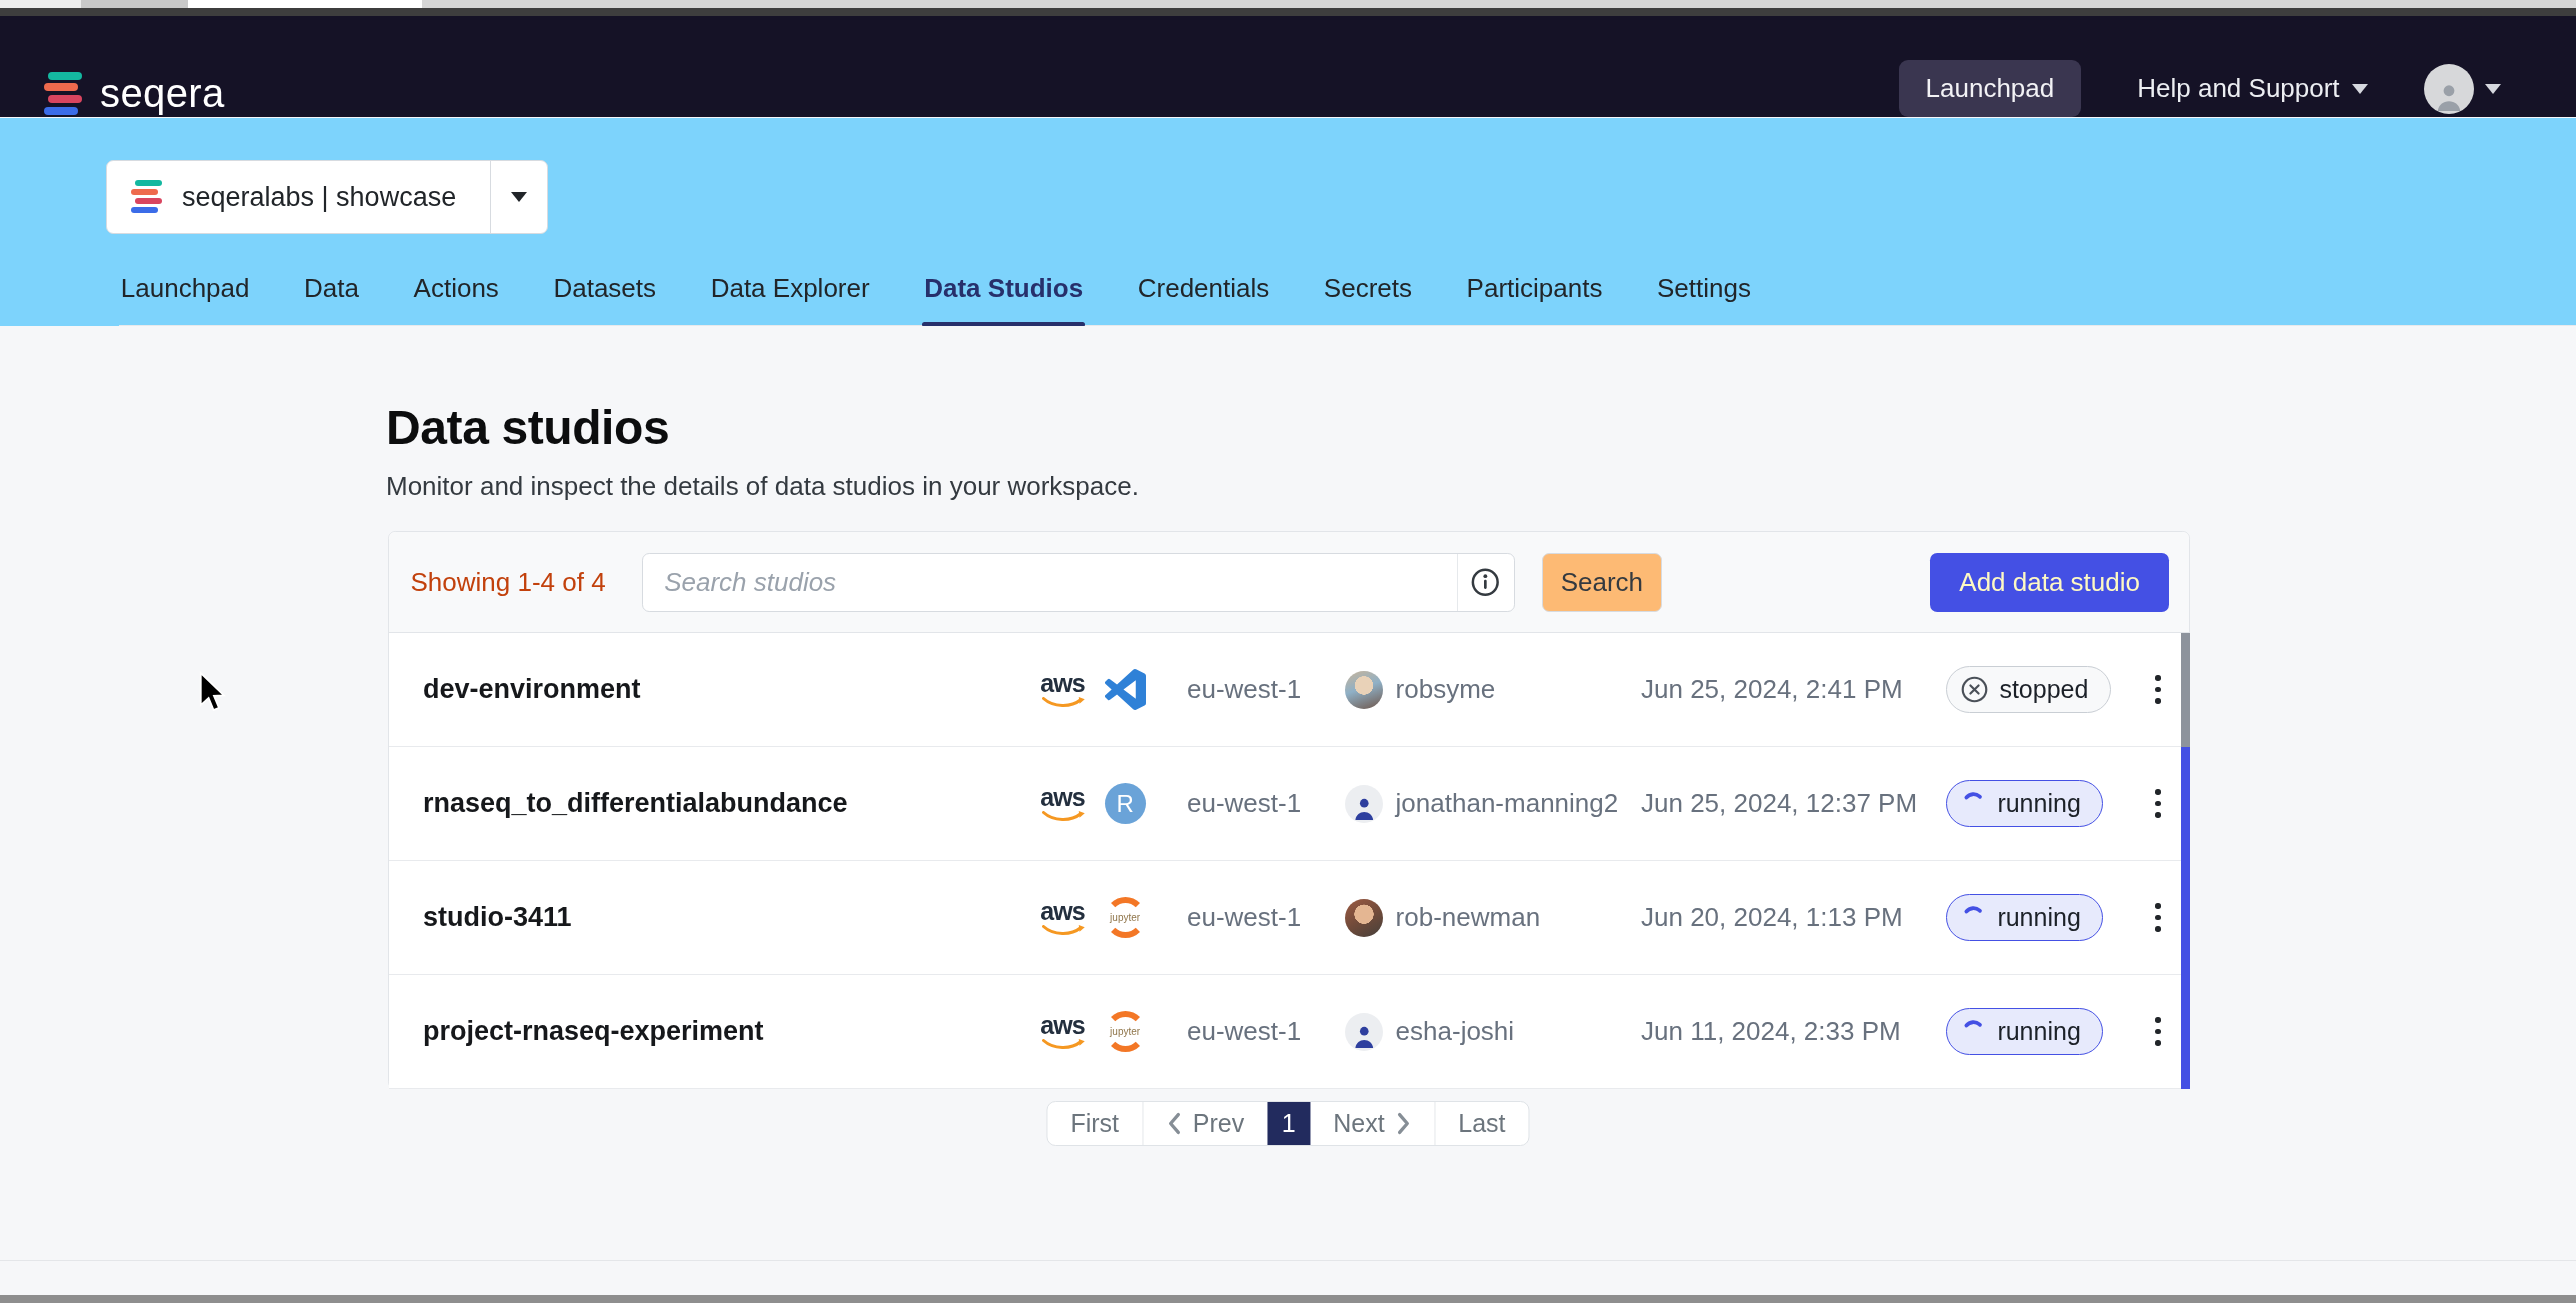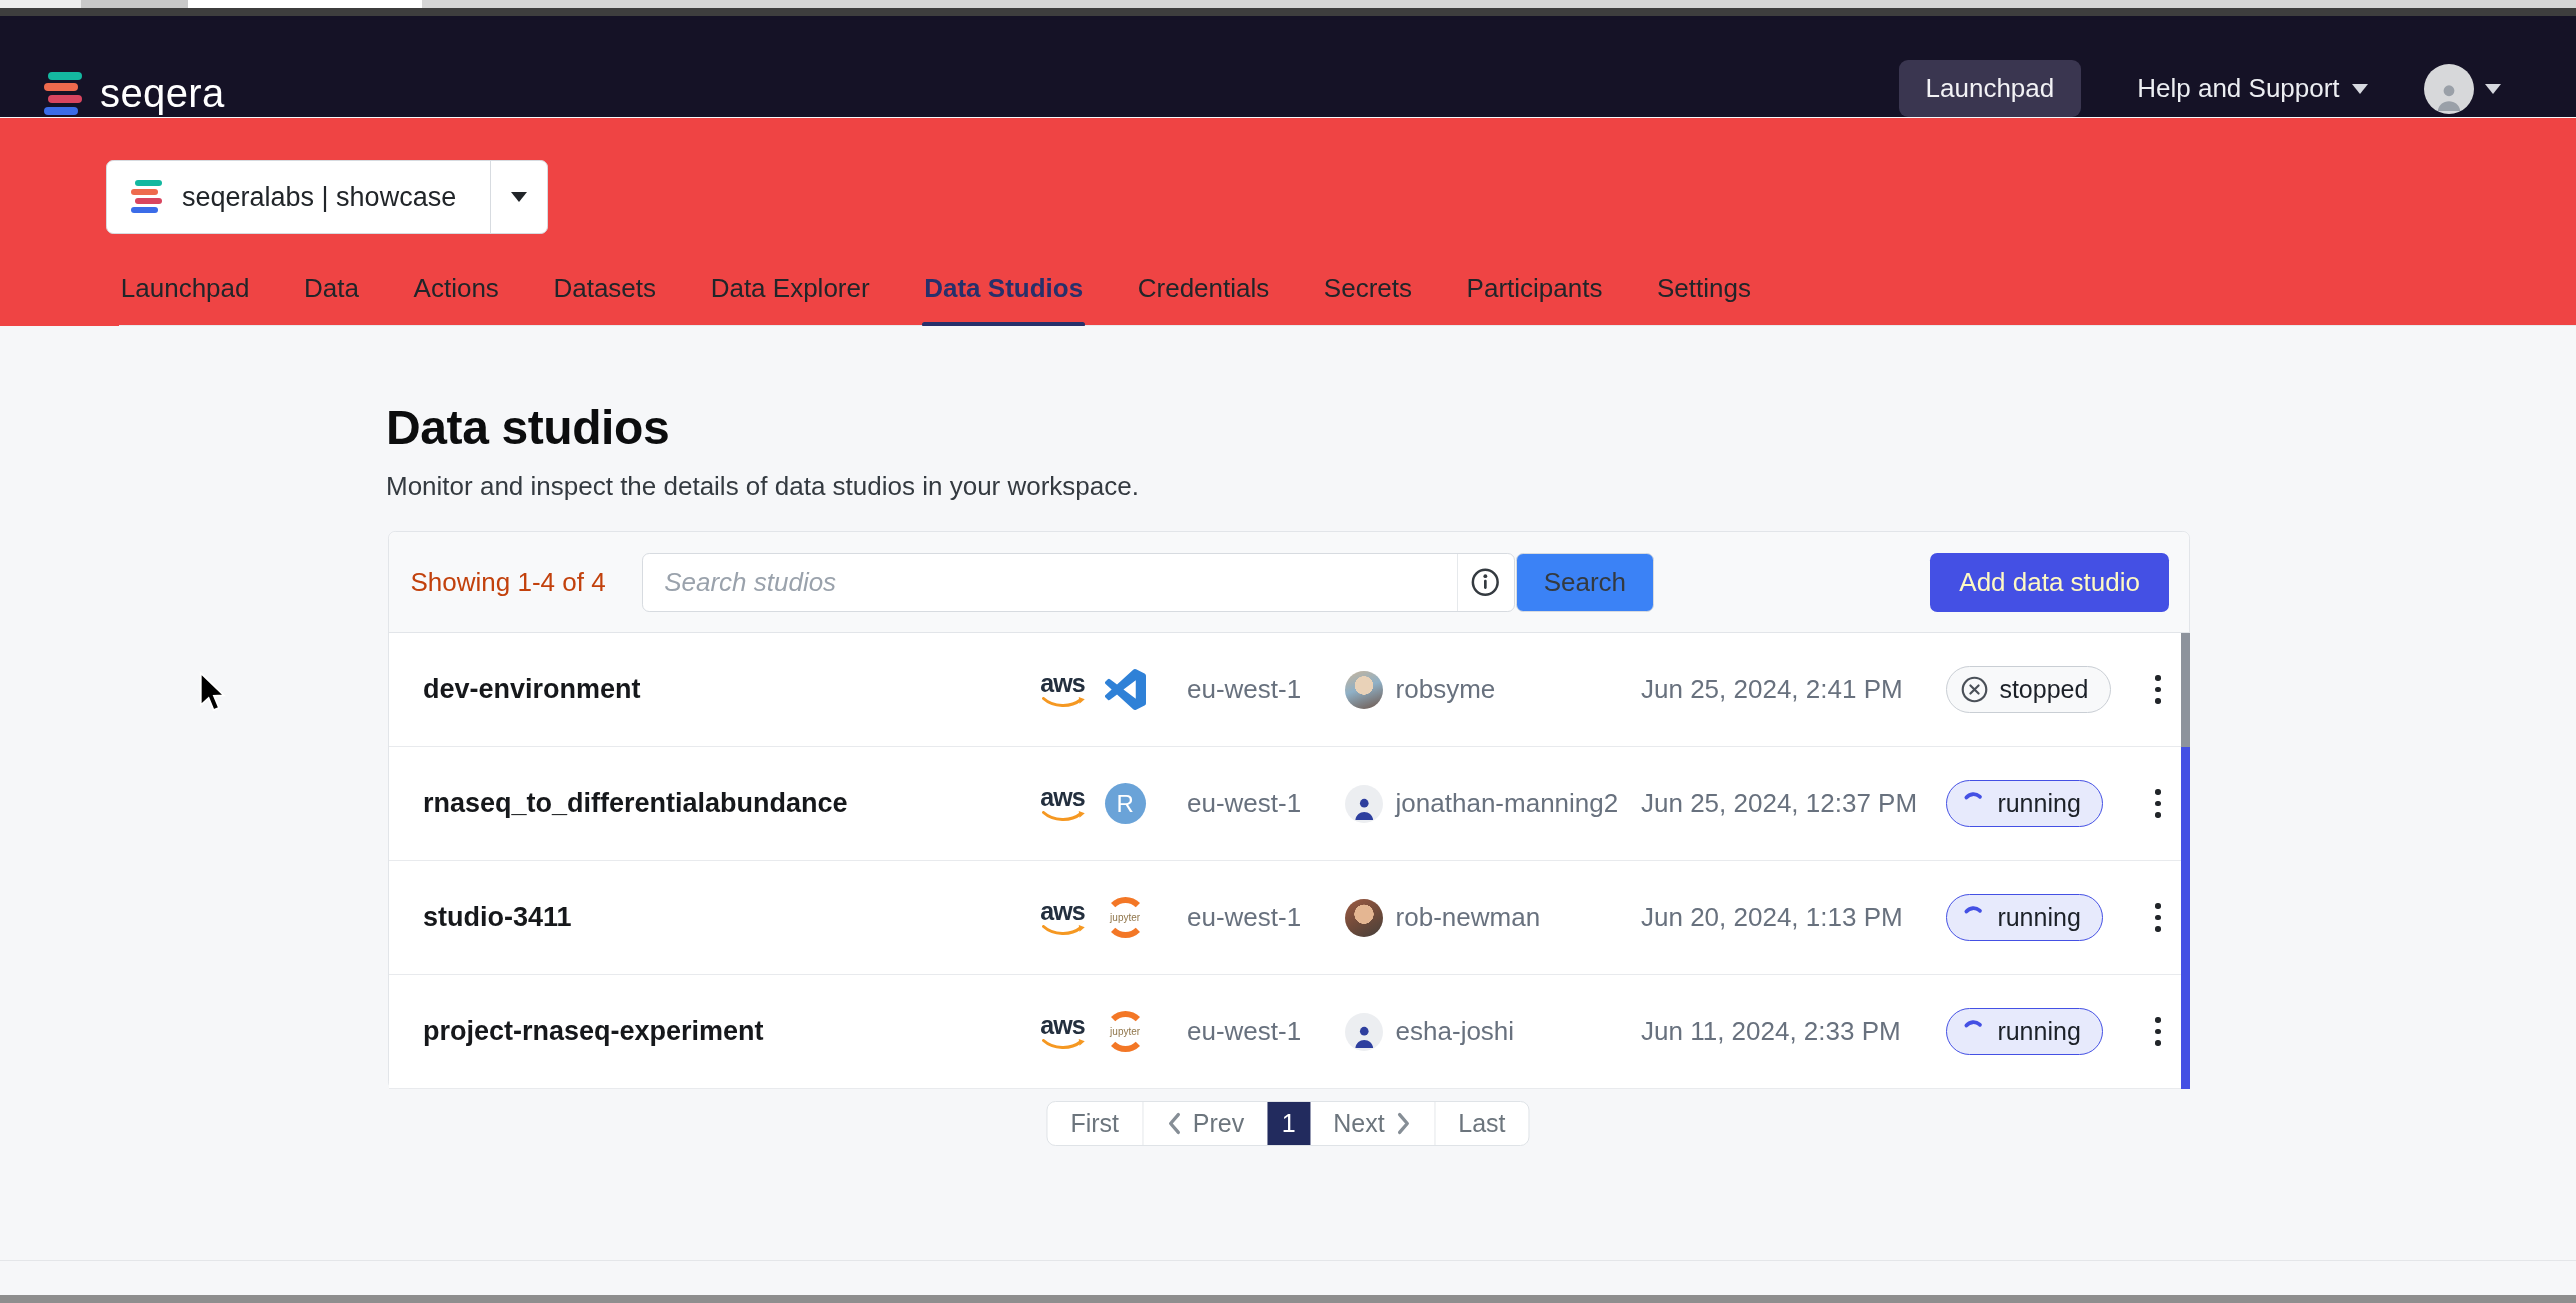--- a/index.html
+++ b/index.html
@@ -26,21 +26,21 @@
   .topbar-right { margin-left:auto; display:flex; align-items:center; gap:56px; }
   .btn-launchpad { background:#3a3650; color:#f2f2f5; font-size:26px; border:none; border-radius:9px;
     height:57px; padding:0 27px; cursor:pointer; }
   .help { display:flex; align-items:center; gap:12.6px; color:#eceef2; font-size:26px; cursor:pointer; }
   .caret-down { width:0; height:0; border-left:8px solid transparent; border-right:8px solid transparent;
     border-top:10px solid #d6d8df; display:inline-block; }
   .user-menu { display:flex; align-items:center; gap:10.8px; cursor:pointer; }
   .avatar-top { width:50px; height:50px; border-radius:50%; background:#d7d8da; display:flex; align-items:flex-end; justify-content:center; overflow:hidden; }
 
   
-  .band { position:absolute; top:118px; left:0; right:0; height:208px; background:#ef4444; }
+  .band { position:absolute; top:118px; left:0; right:0; height:208px; background:#7dd3fc; }
   .workspace { position:absolute; top:42px; left:106px; height:74px; display:flex; align-items:center;
     background:#fff; border:0.9px solid #d7dbe0; border-radius:7.2px; cursor:pointer; }
   .workspace .ws-main { display:flex; align-items:center; gap:20px; padding:0 34px 0 23px; }
   .ws-mark { position:relative; width:32px; height:38px; }
   .ws-mark i { position:absolute; height:6.3px; width:27px; border-radius:3.6px; display:block; }
   .ws-mark .b1 { top:1.8px;  left:4.5px; background:#14b8a0; }
   .ws-mark .b2 { top:10.8px; left:0.9px; background:#ee6a4d; }
   .ws-mark .b3 { top:20px; left:4.5px; background:#d9455f; }
   .ws-mark .b4 { top:29px; left:0.9px; background:#3b6ce8; }
   .ws-label { font-size:27px; color:#212529; }
@@ -63,22 +63,22 @@
     border:0.9px solid #e2e5e9; border-radius:7.2px; }
   .card-header { height:101px; background:#f8f9fa; border-bottom:0.9px solid #e2e5e9;
     border-radius:7.2px 7.2px 0 0; display:flex; align-items:center; padding:0 20px 0 21.5px; }
   .showing { font-size:26px; color:#c2410c; margin-right:36px; white-space:nowrap; }
   .search-group { display:flex; align-items:stretch; width:873px; height:59px; background:#fff;
     border:0.9px solid #d7dbe0; border-radius:7.2px; overflow:hidden; }
   .search-group input { flex:1; border:none; outline:none; font-size:26px; color:#212529; padding:0 21.5px;
     font-family:"Liberation Sans","DejaVu Sans",sans-serif; background:transparent; }
   .search-group input::placeholder { color:#9aa2ac; font-style:italic; }
   .info-box { width:57px; display:flex; align-items:center; justify-content:center; border-left:0.9px solid #e6e9ec; cursor:pointer; }
-  .btn-search { margin-left:1px; height:59px; padding:0 27px; font-size:26px; color:#343a40;
-    background:#3b82f6; border:0.9px solid #d7dbe0; border-radius:7.2px; cursor:pointer; }
+  .btn-search { margin-left:27px; height:59px; padding:0 18px; font-size:26px; color:#343a40;
+    background:#fdba74; border:0.9px solid #d7dbe0; border-radius:7.2px; cursor:pointer; }
   .btn-add { margin-left:auto; height:59px; padding:0 29px; font-size:26px; color:#fef9c3; font-weight:500;
     background:#4450e4; border:none; border-radius:7.2px; cursor:pointer; }
 
   
   .trow { height:114px; display:grid; grid-template-columns:610px 154px 158px 296px 305px 181px 1fr;
     align-items:center; padding-left:34px; border-bottom:0.9px solid #e8eaed; background:#fff; }
   .trow:last-child { border-bottom:none; border-radius:0 0 7.2px 7.2px; }
   .cell-name { font-size:27px; font-weight:700; color:#16181b; cursor:pointer; }
   .cell-icons { display:flex; align-items:center; gap:12.6px; }
   .cell-gray { font-size:26px; color:#68717e; }

